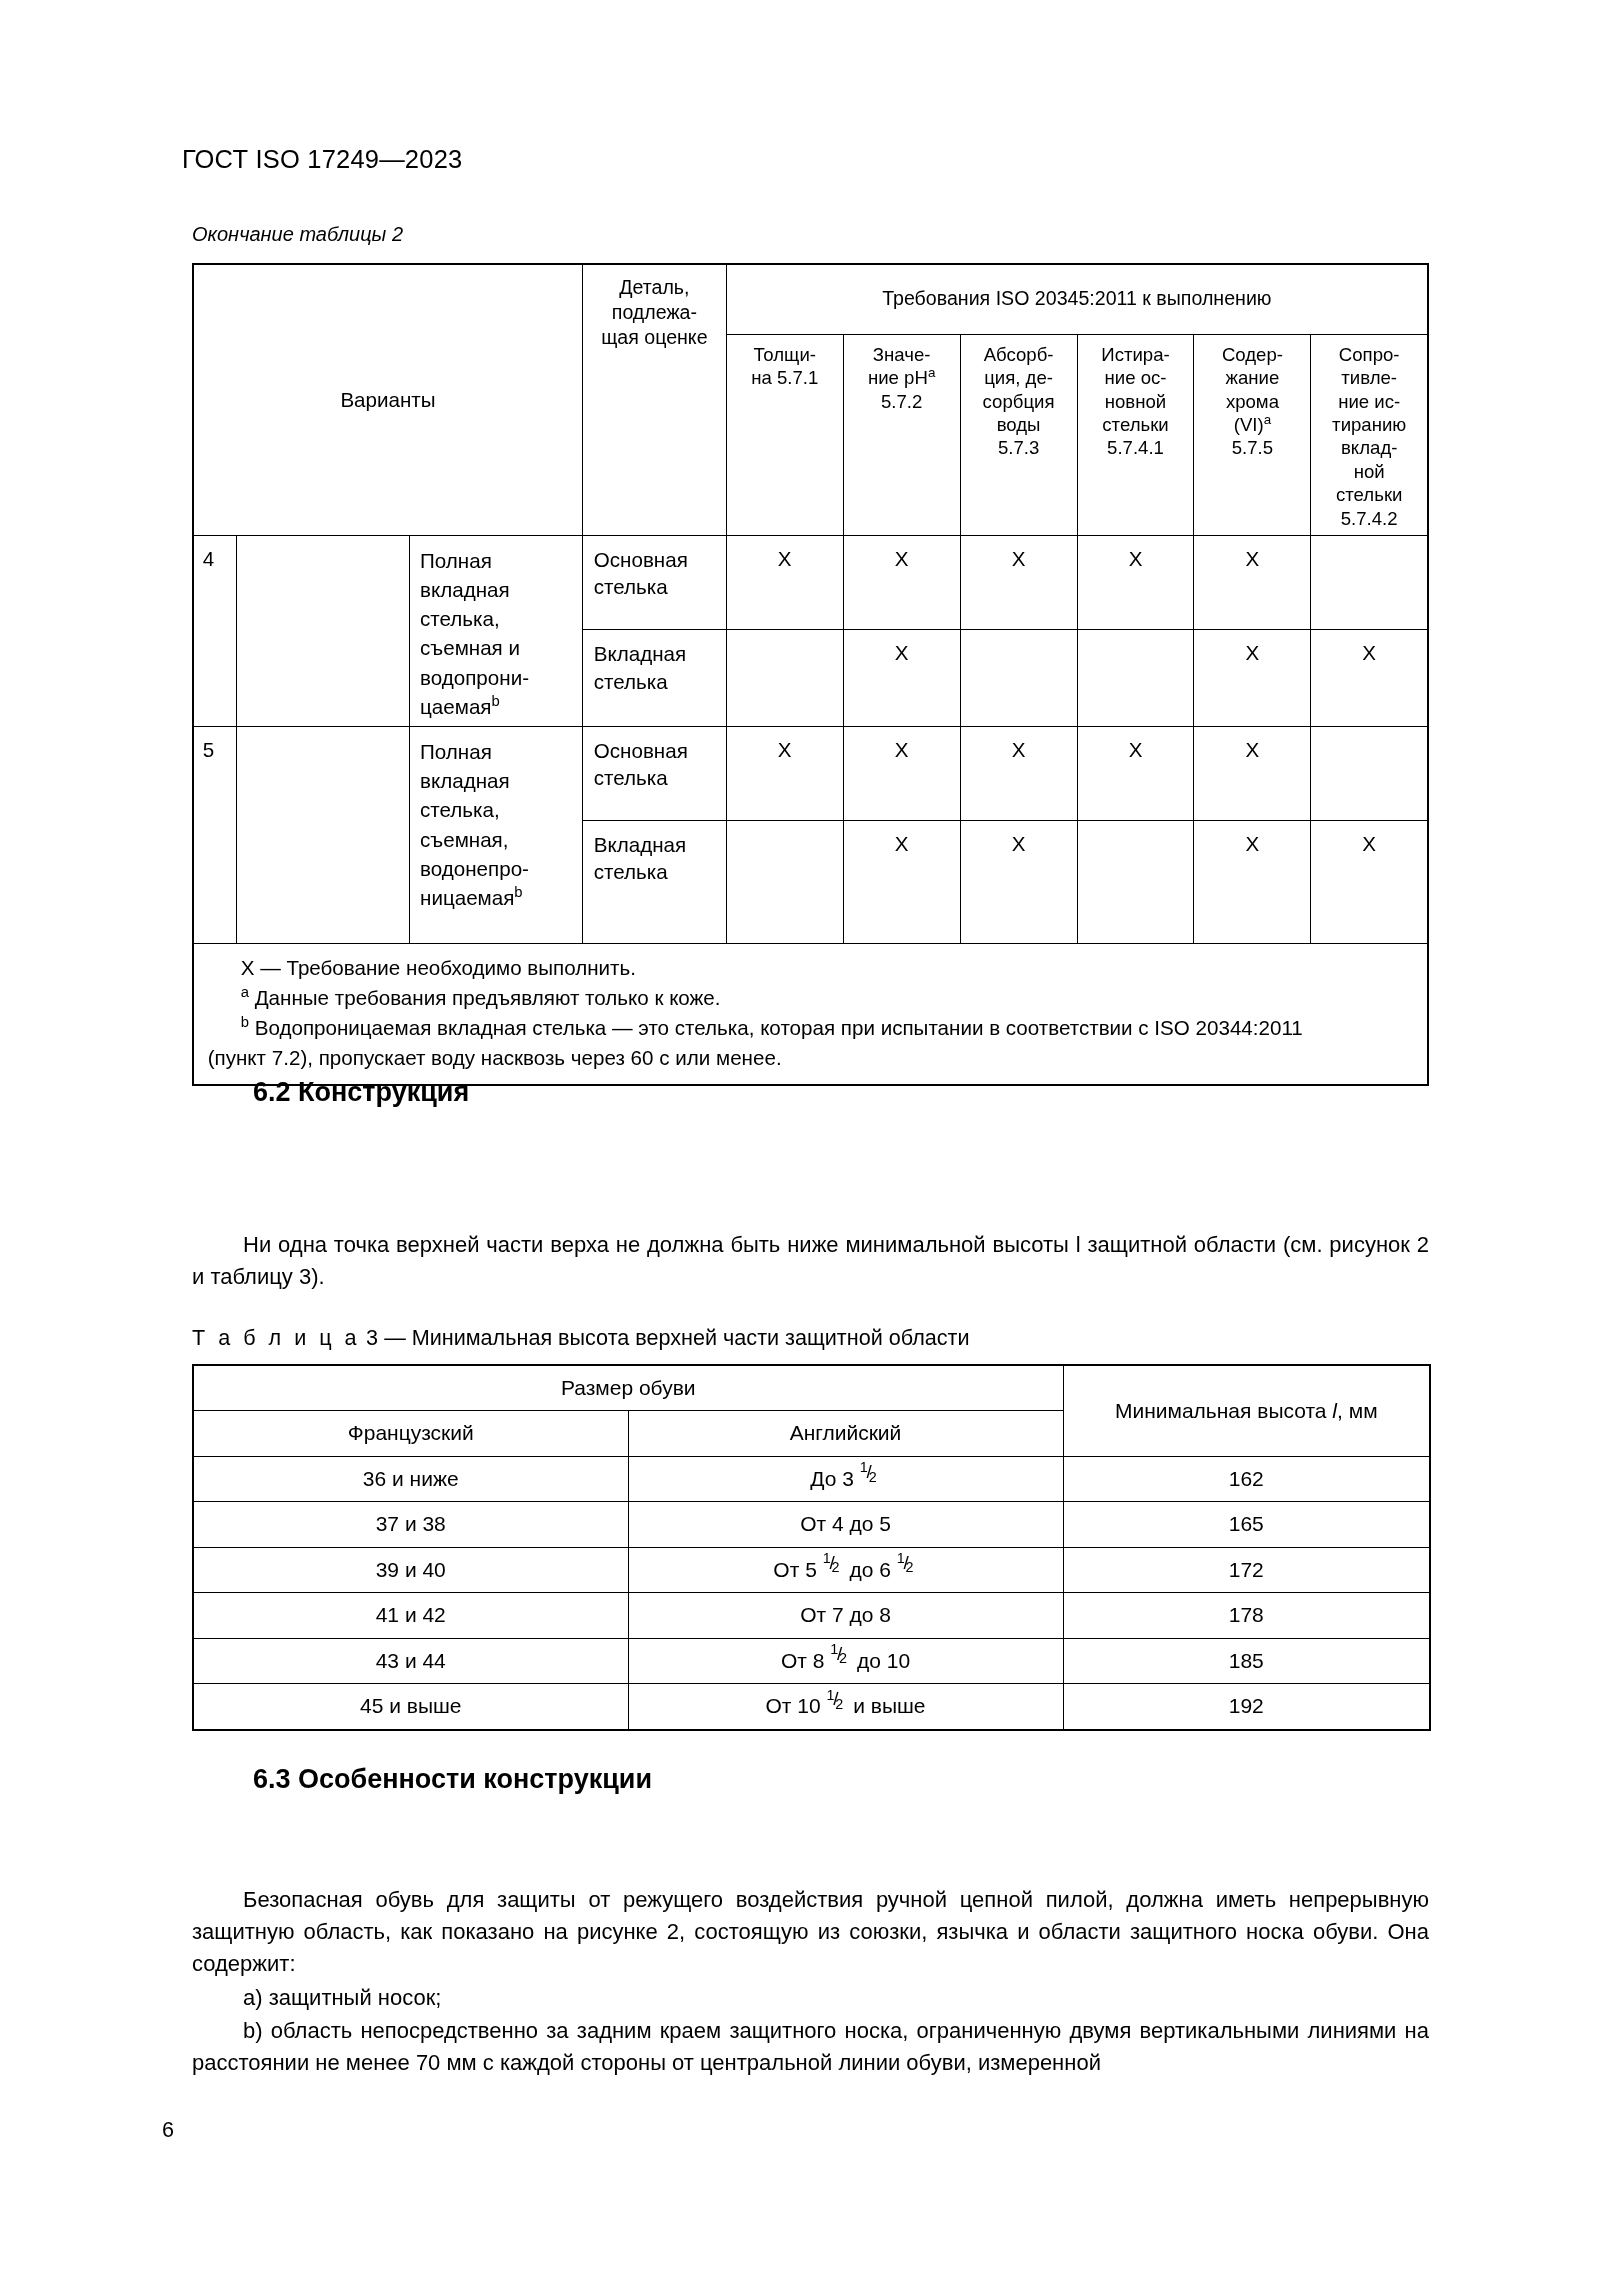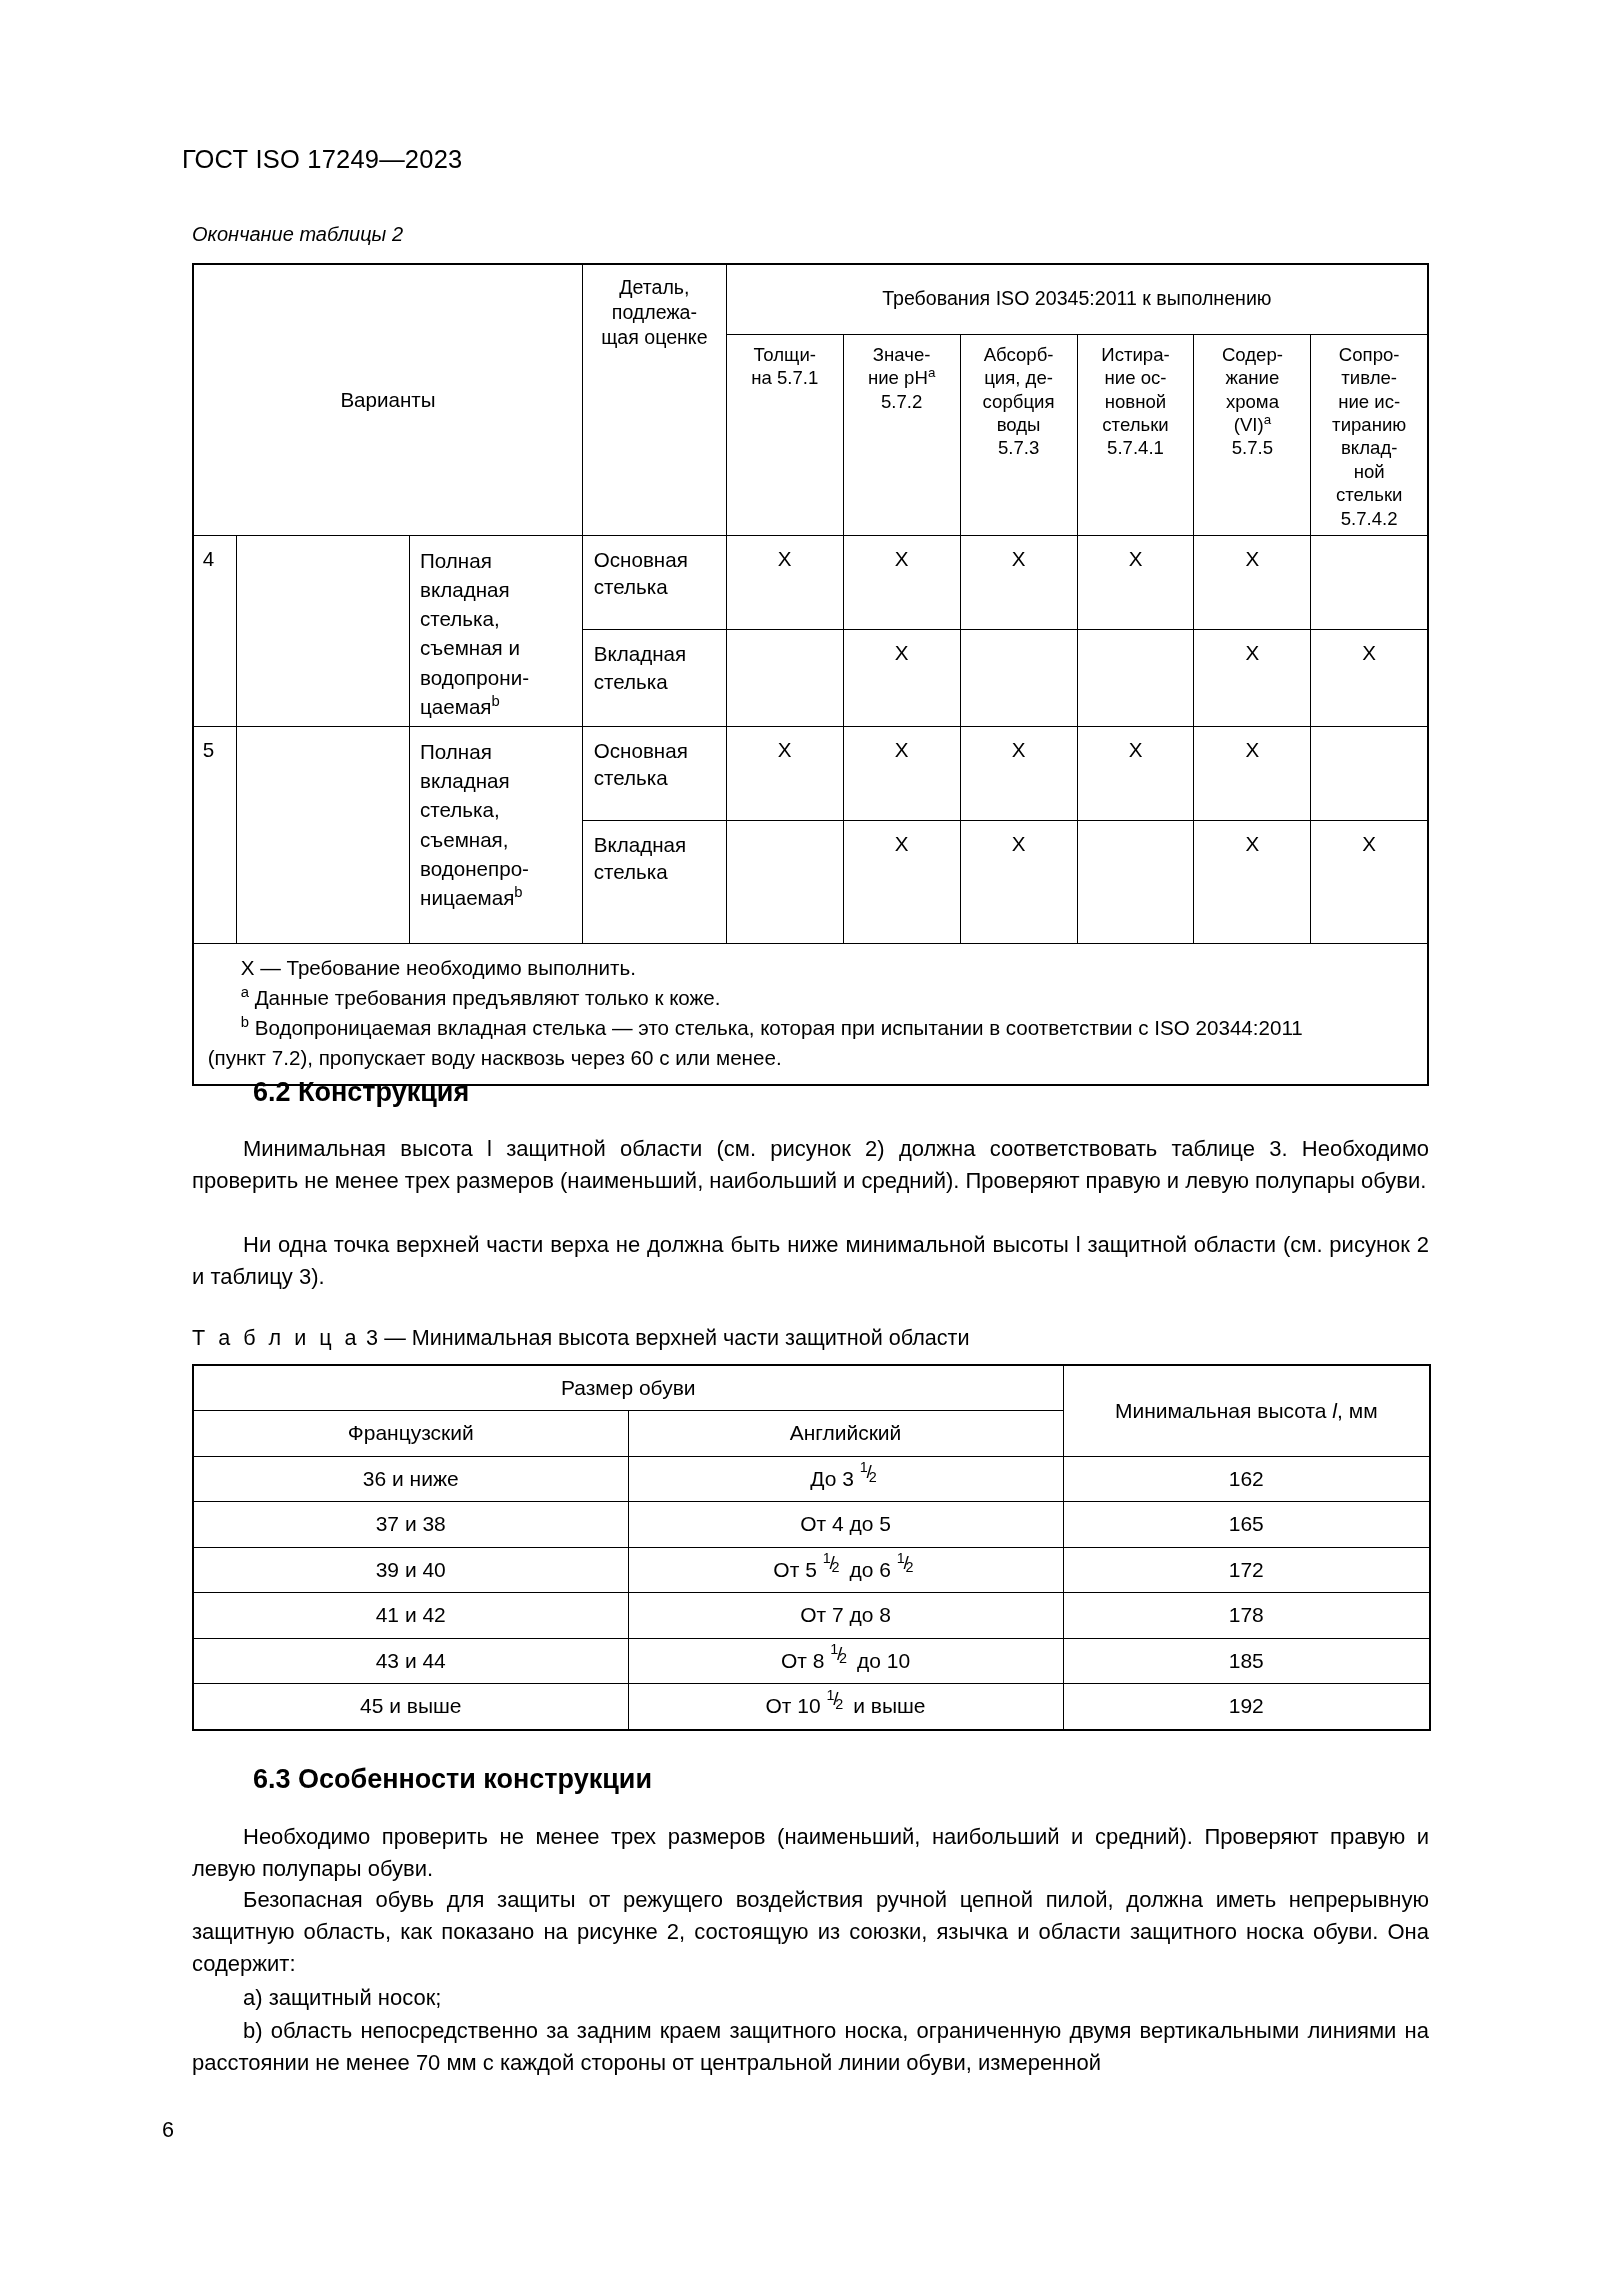--- a/index.html
+++ b/index.html
@@ -364,23 +364,20 @@
           <span class="ind"><sup>b</sup> <span>Водопроницаемая вкладная стелька — это стелька, которая при испытании в соответствии с ISO 20344:2011</span></span>
           <span class="ind0">(пункт 7.2), пропускает воду насквозь через 60 с или менее.</span>
         </td>
       </tr>
     </tbody>
       </table>
   </div>
 
   <div class="sec-head" style="left:253px; top:1077px;">6.2 Конструкция</div>
 
-  <div class="para" style="left:192px; top:1133px; width:1237px;">
-    <span class="first">Минимальная высота l защитной области (см. рисунок 2) должна соответствовать таблице 3. Необходимо проверить не менее трех размеров (наименьший, наибольший и средний). Проверяют правую и левую полупары обуви.</span>
-  </div>
 
   <div class="para" style="left:192px; top:1229px; width:1237px;">
     <span class="first">Ни одна точка верхней части верха не должна быть ниже минимальной высоты l защитной области (см. рисунок 2 и таблицу 3).</span>
   </div>
 
   <div class="tbl3-caption">
     <span class="spaced">Т а б л и ц а</span>
     <span>3</span>
     <span>— Минимальная высота верхней части защитной области</span>
   </div>
@@ -439,23 +436,20 @@
         <td>45 и выше</td>
         <td><span>От 10 </span><span class="frac"><span class="n">1</span><span class="s">/</span><span class="d">2</span></span><span> и выше</span></td>
         <td>192</td>
       </tr>
     </tbody>
       </table>
   </div>
 
   <div class="sec-head" style="left:253px; top:1764px;">6.3 Особенности конструкции</div>
 
-  <div class="para" style="left:192px; top:1821px; width:1237px;">
-    <span class="first">Необходимо проверить не менее трех размеров (наименьший, наибольший и средний). Проверяют правую и левую полупары обуви.</span>
-  </div>
 
   <div class="para" style="left:192px; top:1884px; width:1237px;">
     <span class="first">Безопасная обувь для защиты от режущего воздействия ручной цепной пилой, должна иметь непрерывную защитную область, как показано на рисунке 2, состоящую из союзки, язычка и области защитного носка обуви. Она содержит:</span>
   </div>
 
   <div class="para" style="left:192px; top:1982px; width:1237px;">
     <span class="first">a) защитный носок;</span>
   </div>
 
   <div class="para" style="left:192px; top:2015px; width:1237px;">

